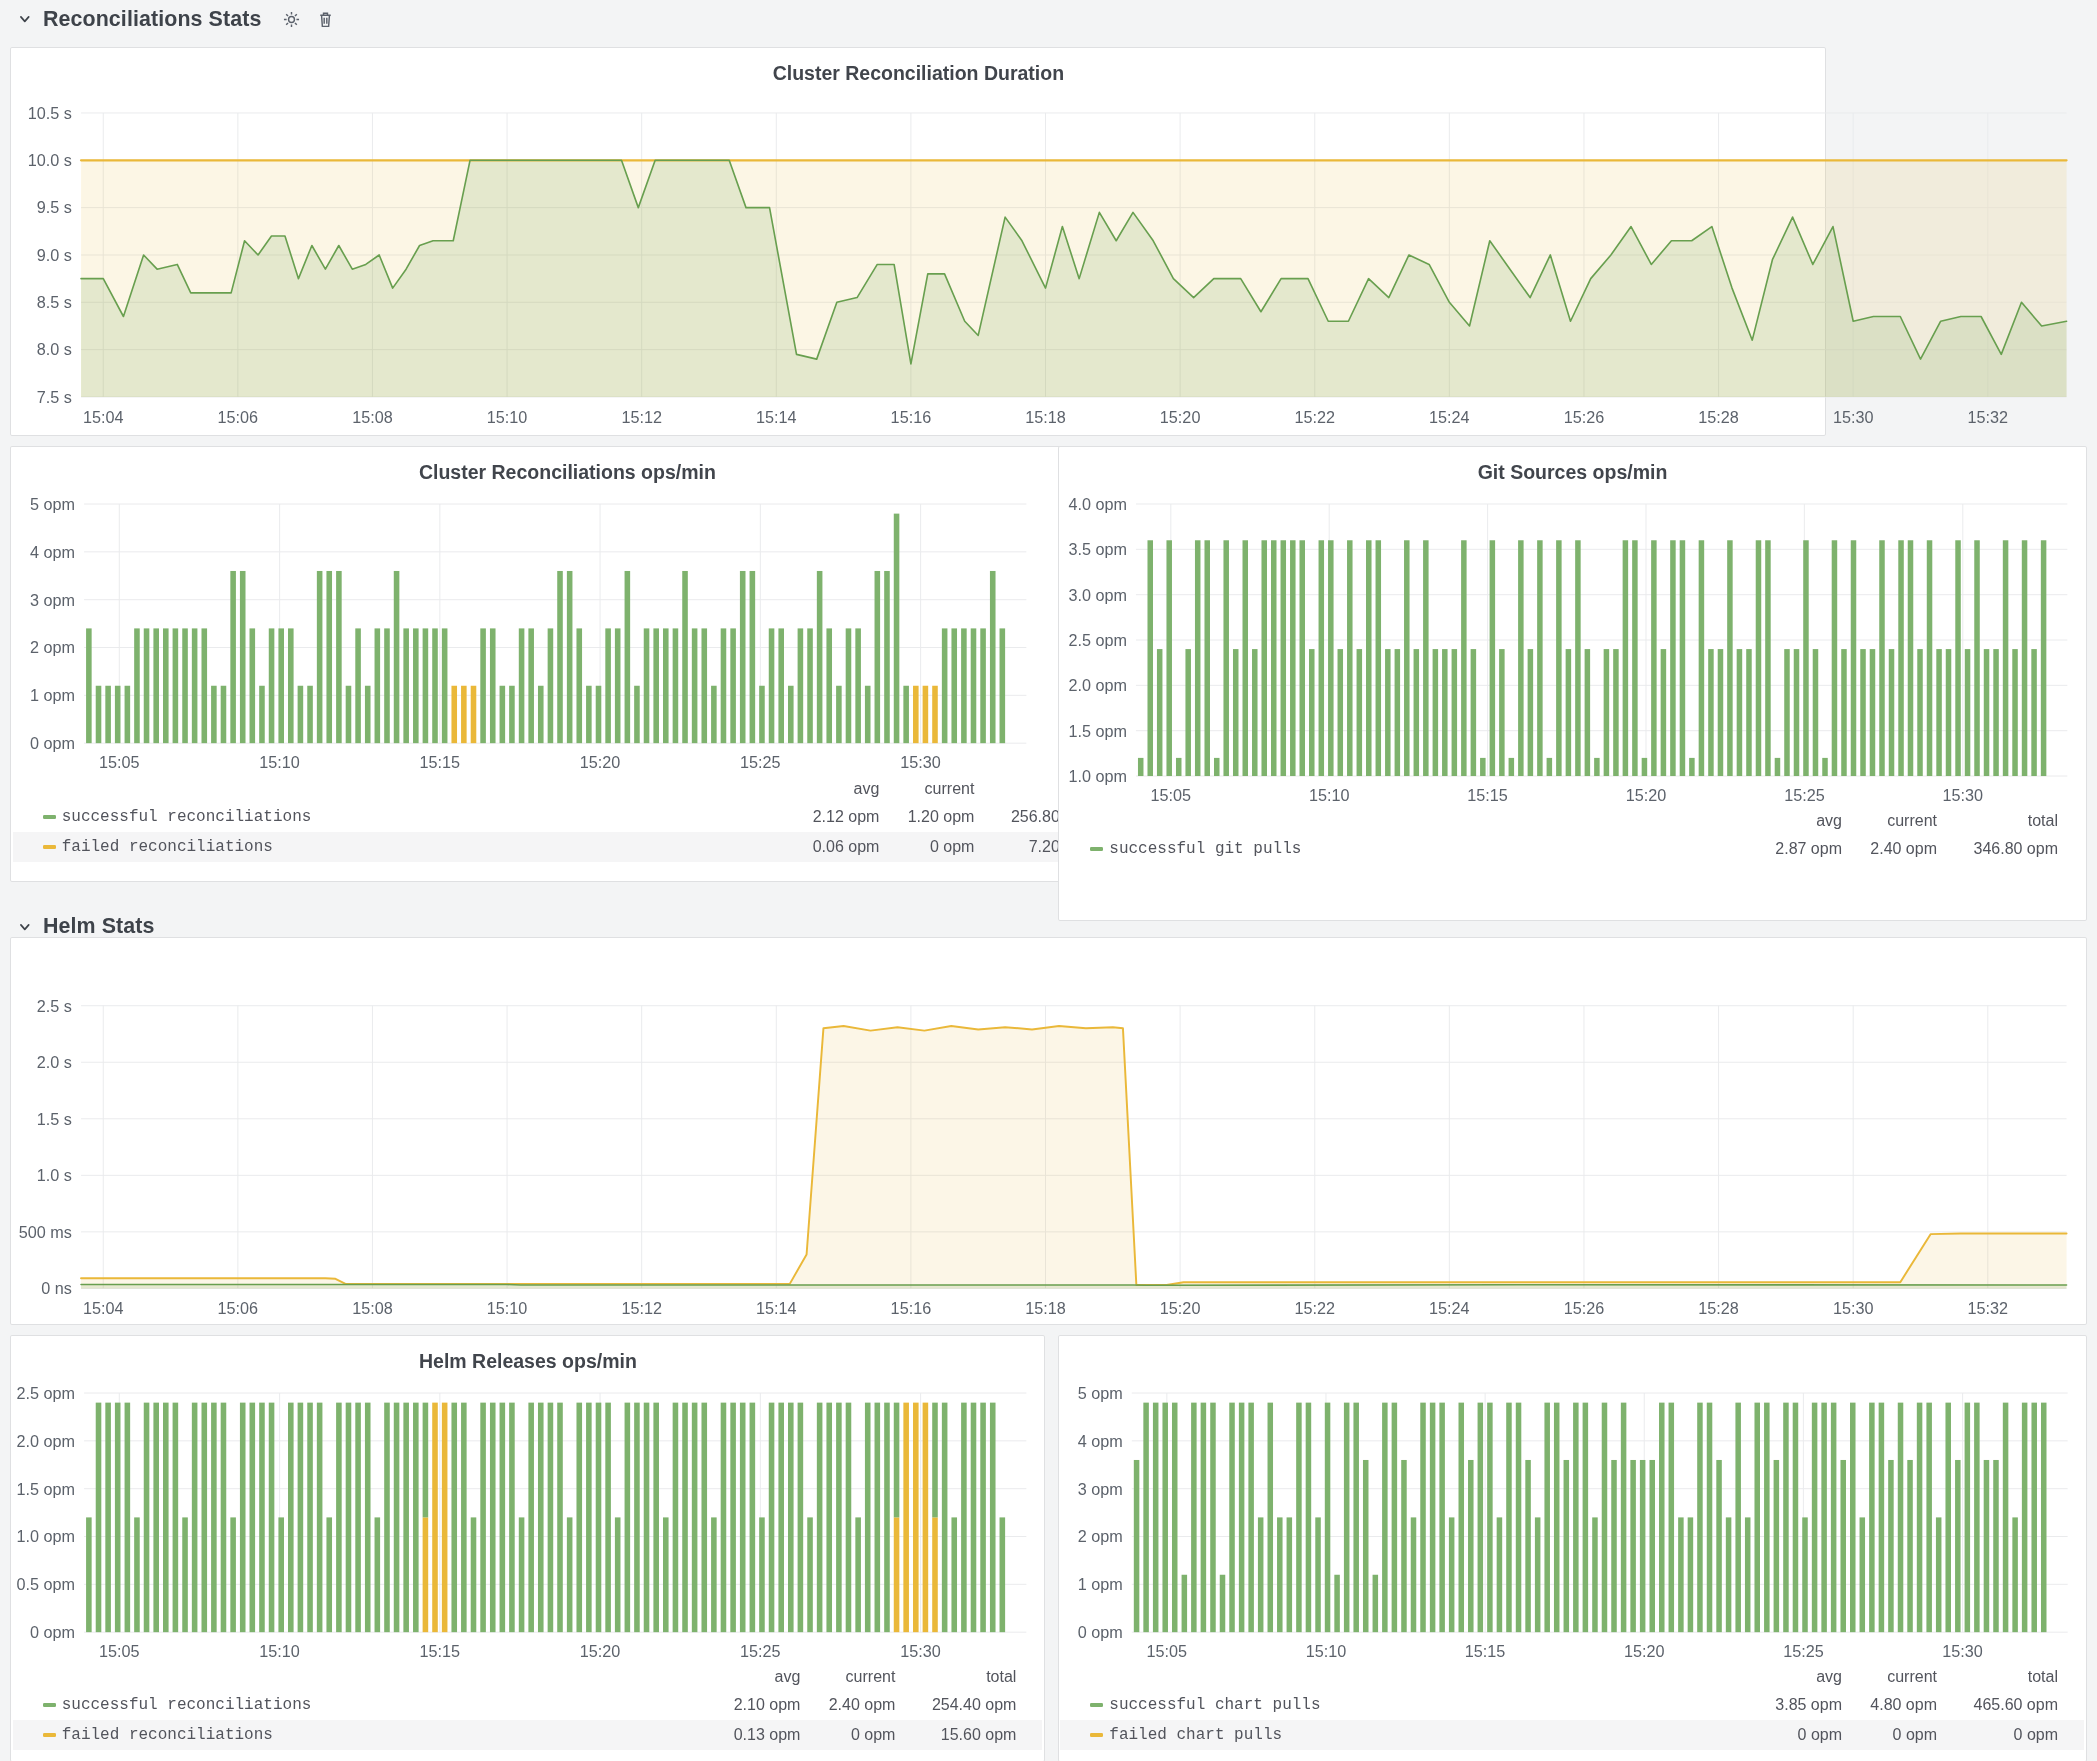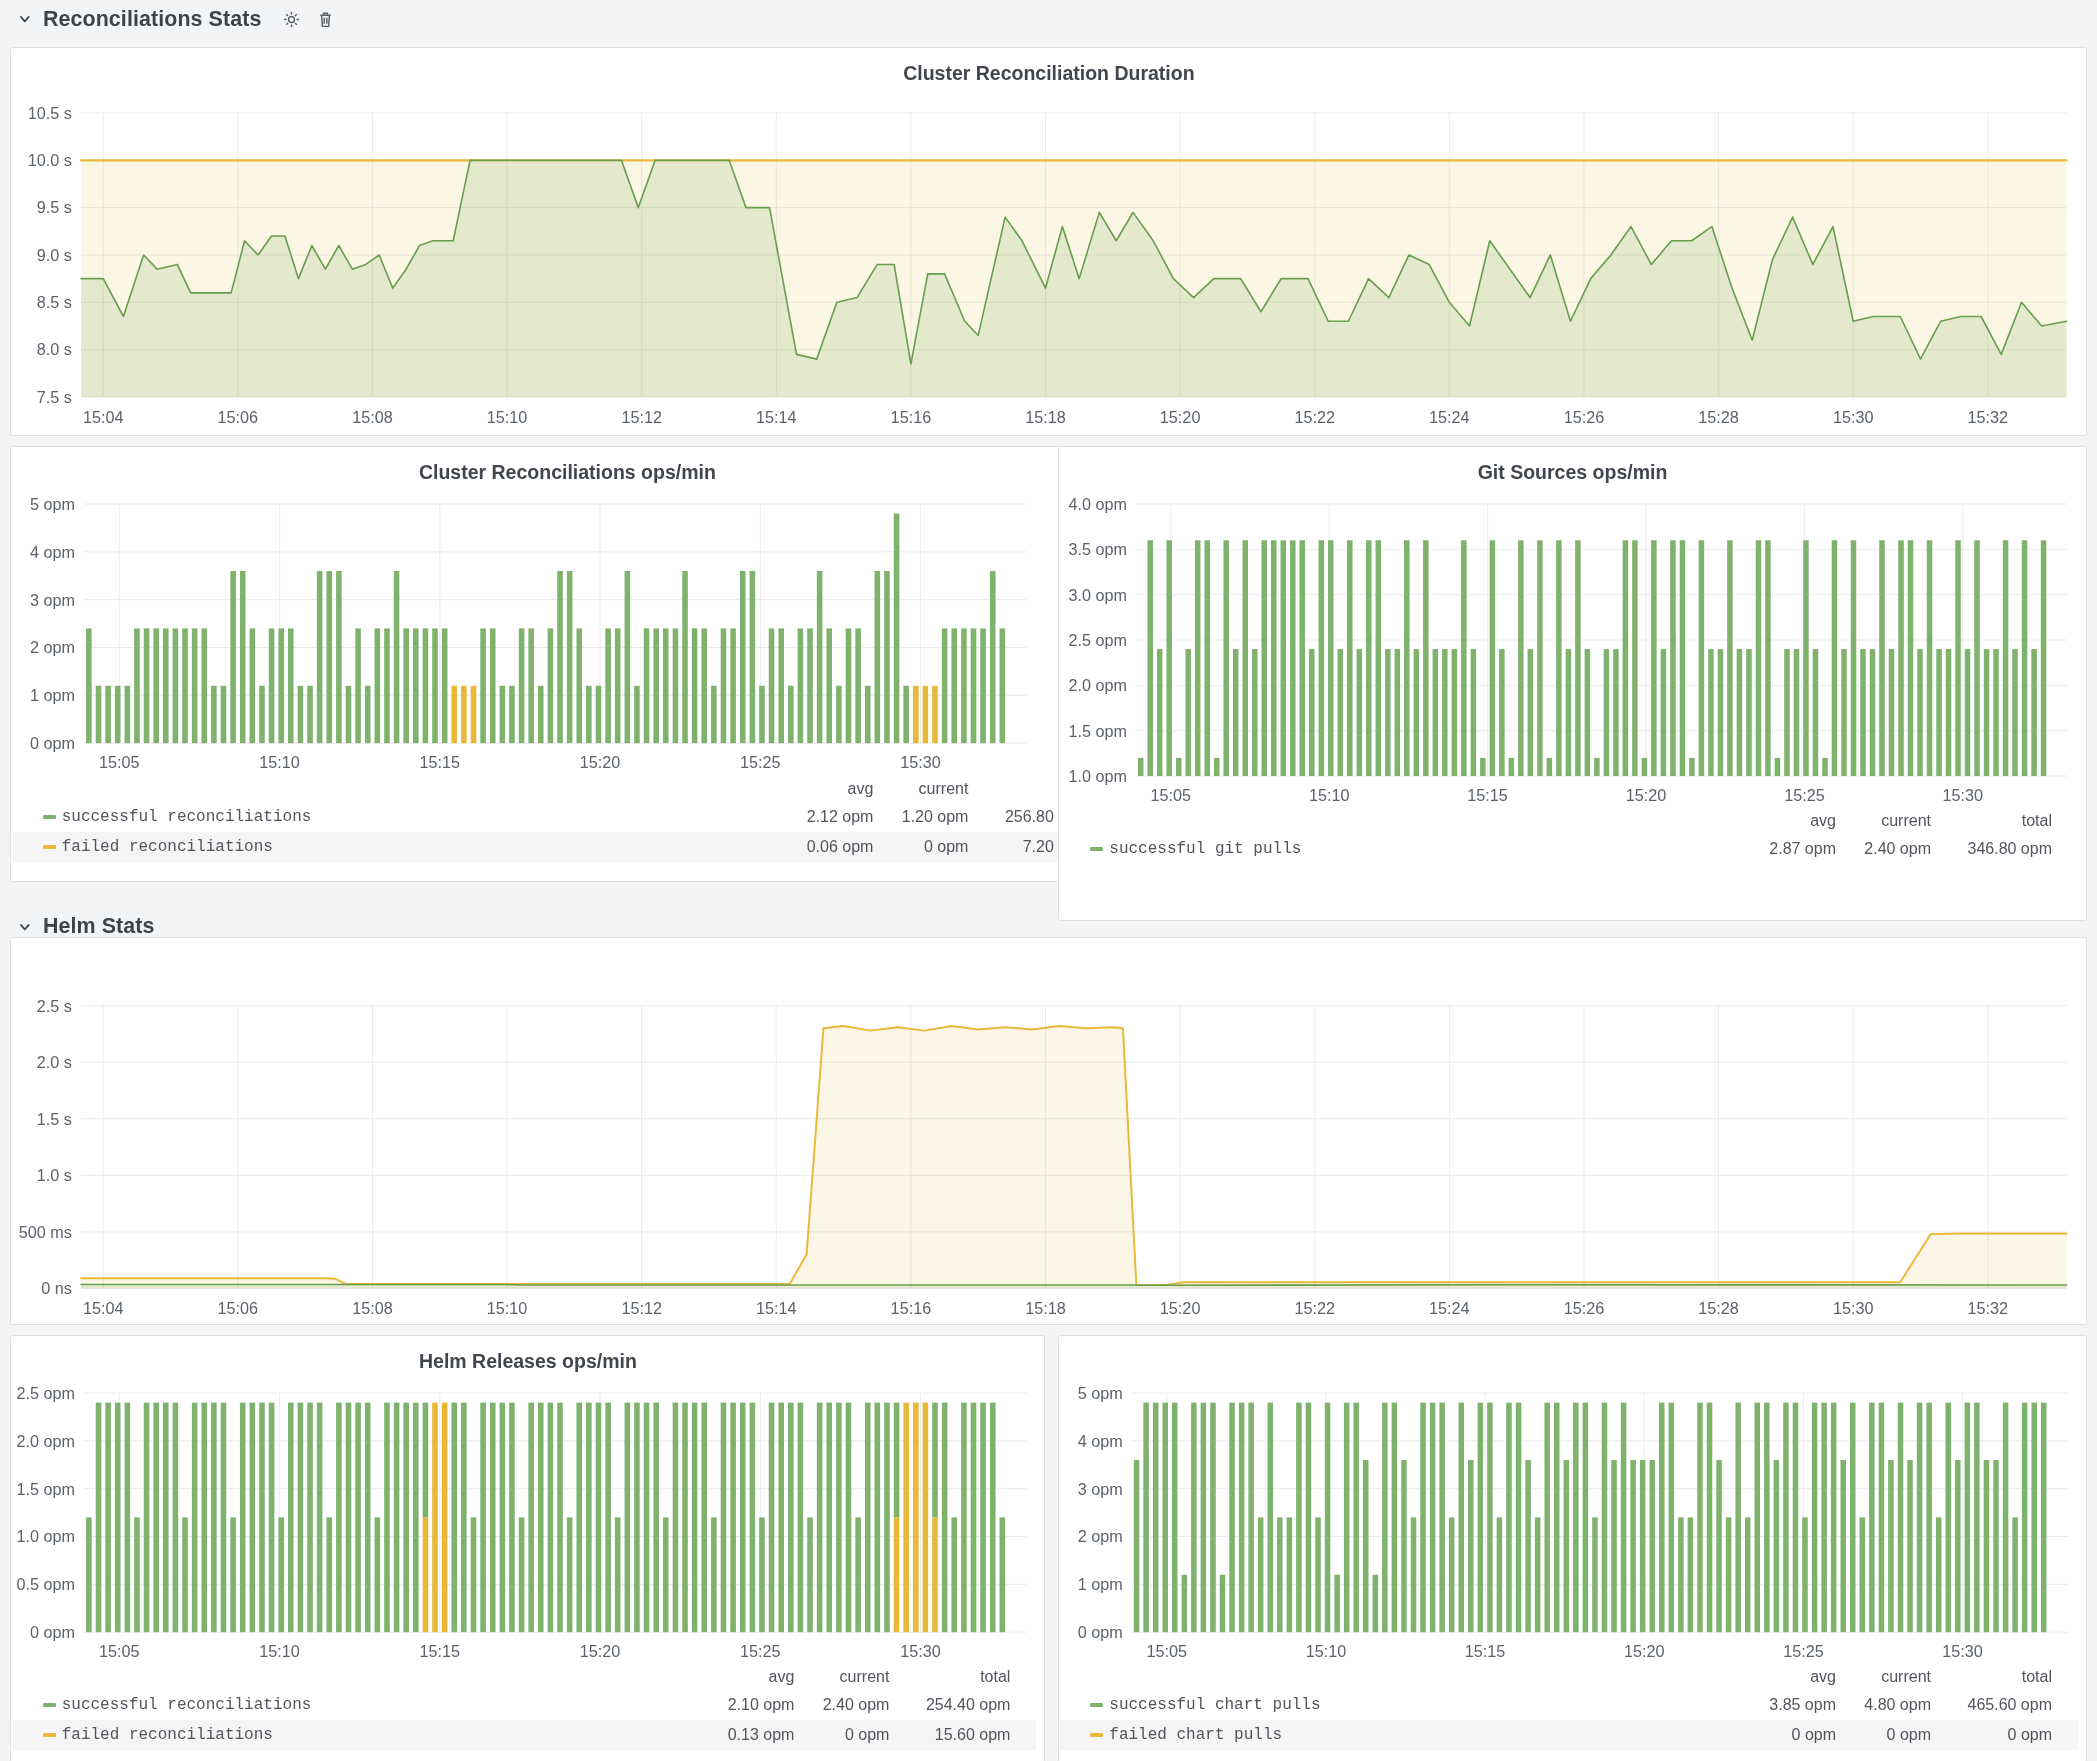--- a/index.html
+++ b/index.html
@@ -5,21 +5,21 @@
   html,body{margin:0;padding:0;background:#f3f4f5;font-family:"Liberation Sans",sans-serif;}
   #page{position:relative;width:2097px;height:1761px;background:#f3f4f5;overflow:hidden;}
   .section-header{position:absolute;display:flex;align-items:center;gap:10.4px;color:#3e434a;cursor:pointer;}
   .section-header .sec-title{font-size:21.4px;font-weight:700;letter-spacing:0.1px;}
   .section-header svg{display:block;}
   .hdr-icon{margin-left:9px;cursor:pointer;}
   .panel{position:absolute;background:#ffffff;border:0.6px solid #dfe0e2;border-radius:1.9px;box-sizing:border-box;}
   .panel-title{position:absolute;left:0;right:0;top:14.3px;text-align:center;font-size:19.5px;font-weight:600;color:#41454c;}
   .chart-svg{position:absolute;left:0;top:0;}
   svg text{font-family:"Liberation Sans",sans-serif;fill:#5c626b;font-size:25px;}
-  .legend{position:absolute;left:1.3px;right:8px;}
+  .legend{position:absolute;left:1.3px;right:2px;}
   .l-row{display:flex;align-items:center;height:30px;font-size:16px;color:#52545c;}
   .l-row.head{height:26px;}
   .l-row.stripe{background:#f5f5f6;}
   .l-label-zone{flex:1;display:flex;align-items:center;padding-left:30px;gap:6px;min-width:0;font-family:Liberation Mono, monospace;}
   .l-swatch{width:13px;height:3.2px;border-radius:1.3px;flex:none;}
   .l-col{width:97px;text-align:right;flex:none;}
   .l-col.c2{width:95px;}
   .l-col.c3{width:121px;}
   .l-pad{width:26px;flex:none;}
   .l-name{cursor:pointer;white-space:nowrap;overflow:hidden;}
@@ -43,21 +43,21 @@
       </svg>
     </span>
     <span class="hdr-icon" style="margin-left:2.6px;">
       <svg width="21" height="21" viewBox="0 0 32 32" fill="none" stroke="#5b616b" stroke-width="2.2">
         <path d="M8 9.5 h16 M13 9.5 v-3 h6 v3 M10 9.5 l1.2 17 h9.6 l1.2 -17"></path>
         <path d="M14 13.5 v9 M18 13.5 v9"></path>
       </svg>
     </span>
   </div>
 
-  <div class="panel" style="left:10.4px;top:47px;width:2077px;height:389px;">
+  <div class="panel" style="left:10.4px;top:47px;width:1816px;height:389px;">
     <div class="panel-title">Cluster Reconciliation Duration</div>
     <svg class="chart-svg" width="2075" height="388" viewBox="0 0 3200 598">
         <line x1="108" y1="538" x2="3170" y2="538" stroke="#e9eaec" stroke-width="1.5"></line>
         <line x1="108" y1="465" x2="3170" y2="465" stroke="#e9eaec" stroke-width="1.5"></line>
         <line x1="108" y1="392" x2="3170" y2="392" stroke="#e9eaec" stroke-width="1.5"></line>
         <line x1="108" y1="319" x2="3170" y2="319" stroke="#e9eaec" stroke-width="1.5"></line>
         <line x1="108" y1="246" x2="3170" y2="246" stroke="#e9eaec" stroke-width="1.5"></line>
         <line x1="108" y1="173" x2="3170" y2="173" stroke="#e9eaec" stroke-width="1.5"></line>
         <line x1="108" y1="100" x2="3170" y2="100" stroke="#e9eaec" stroke-width="1.5"></line>
         <line x1="142.2528813559322" y1="100" x2="142.2528813559322" y2="538" stroke="#e9eaec" stroke-width="1.5"></line>

